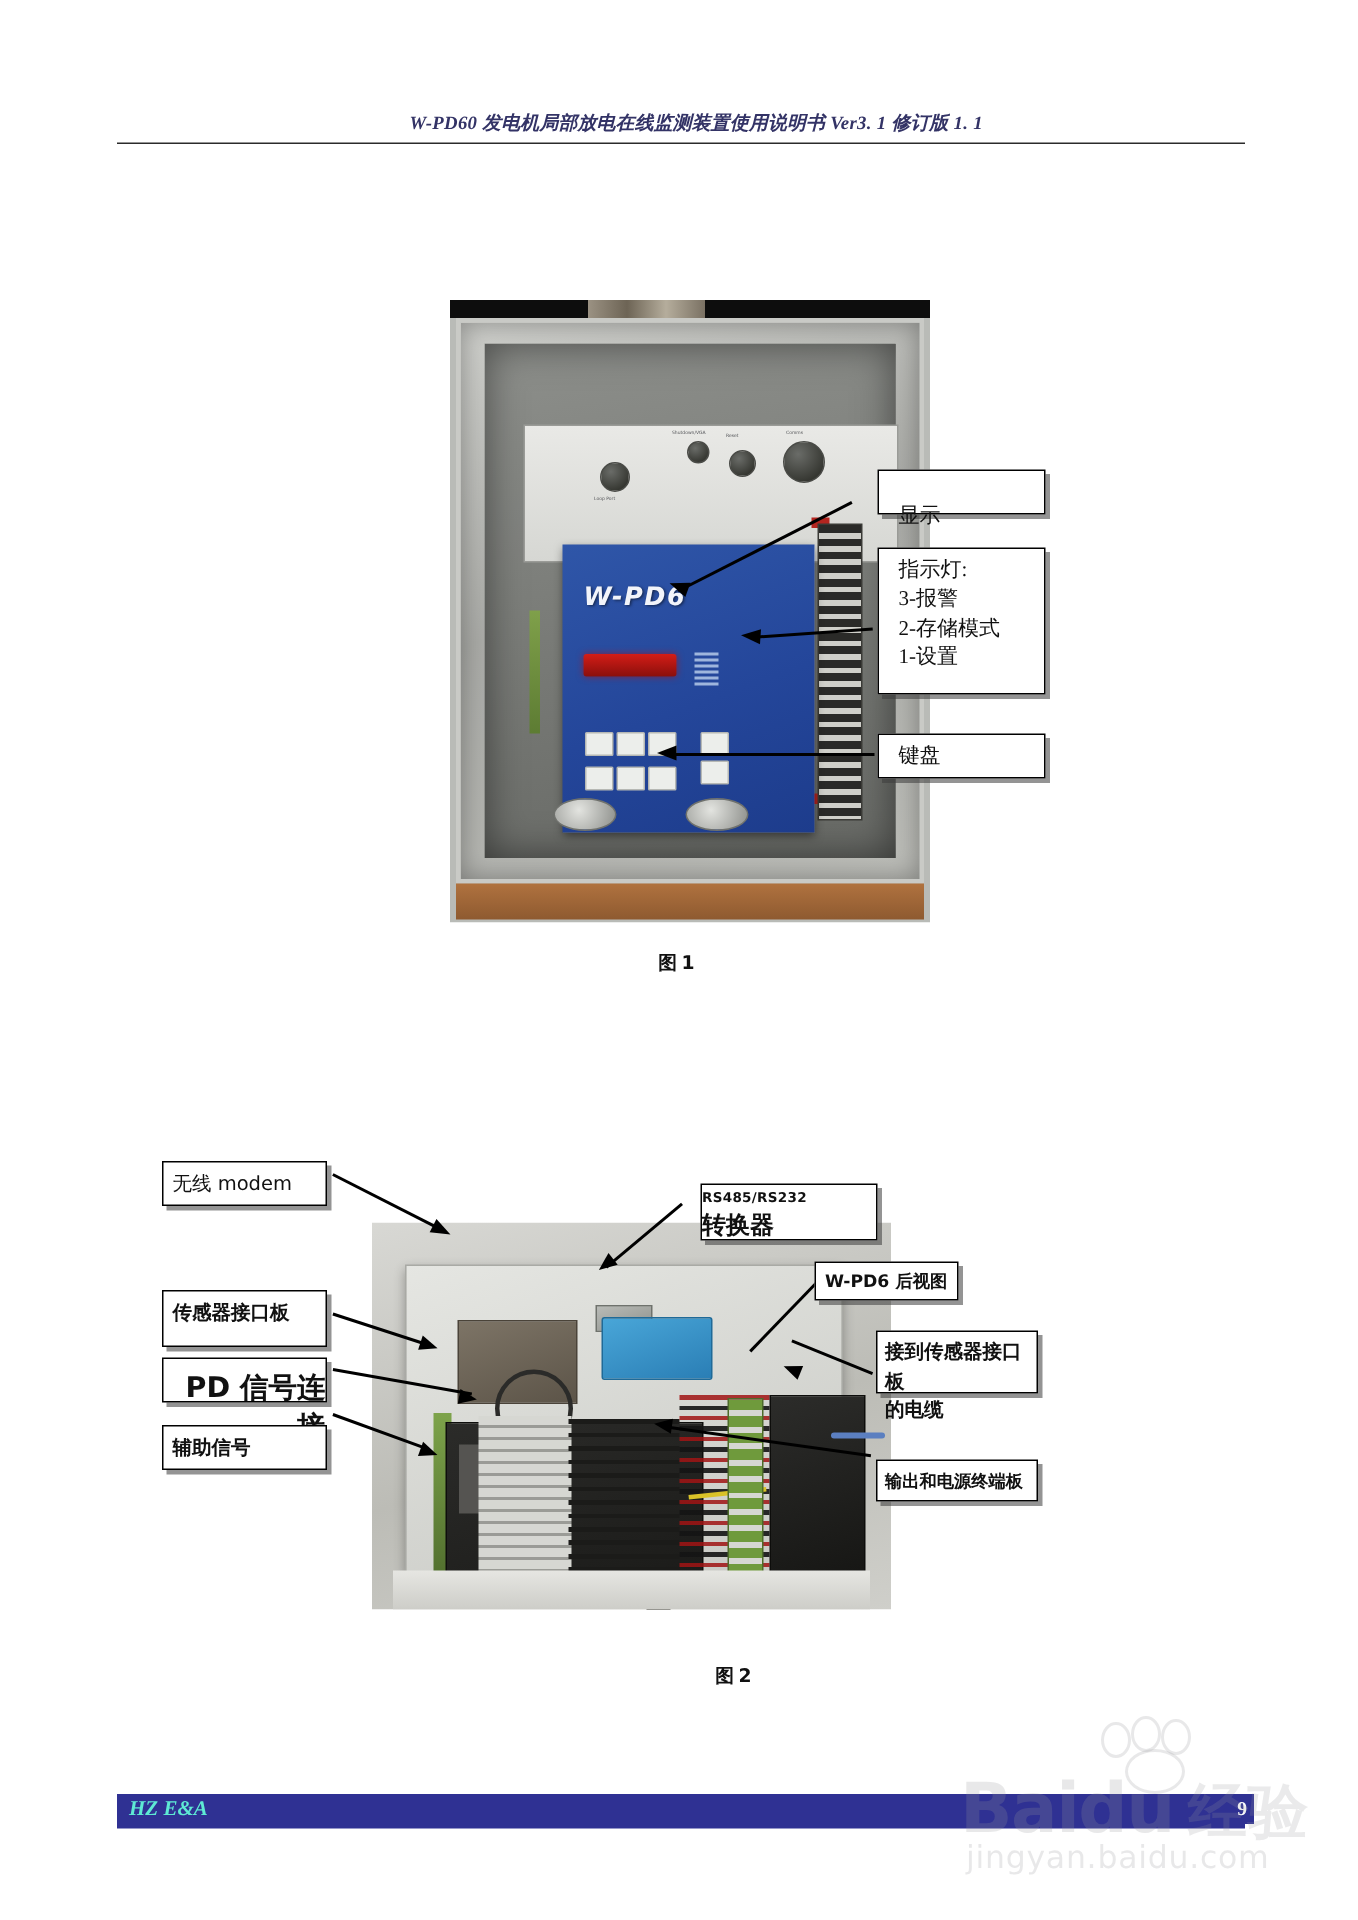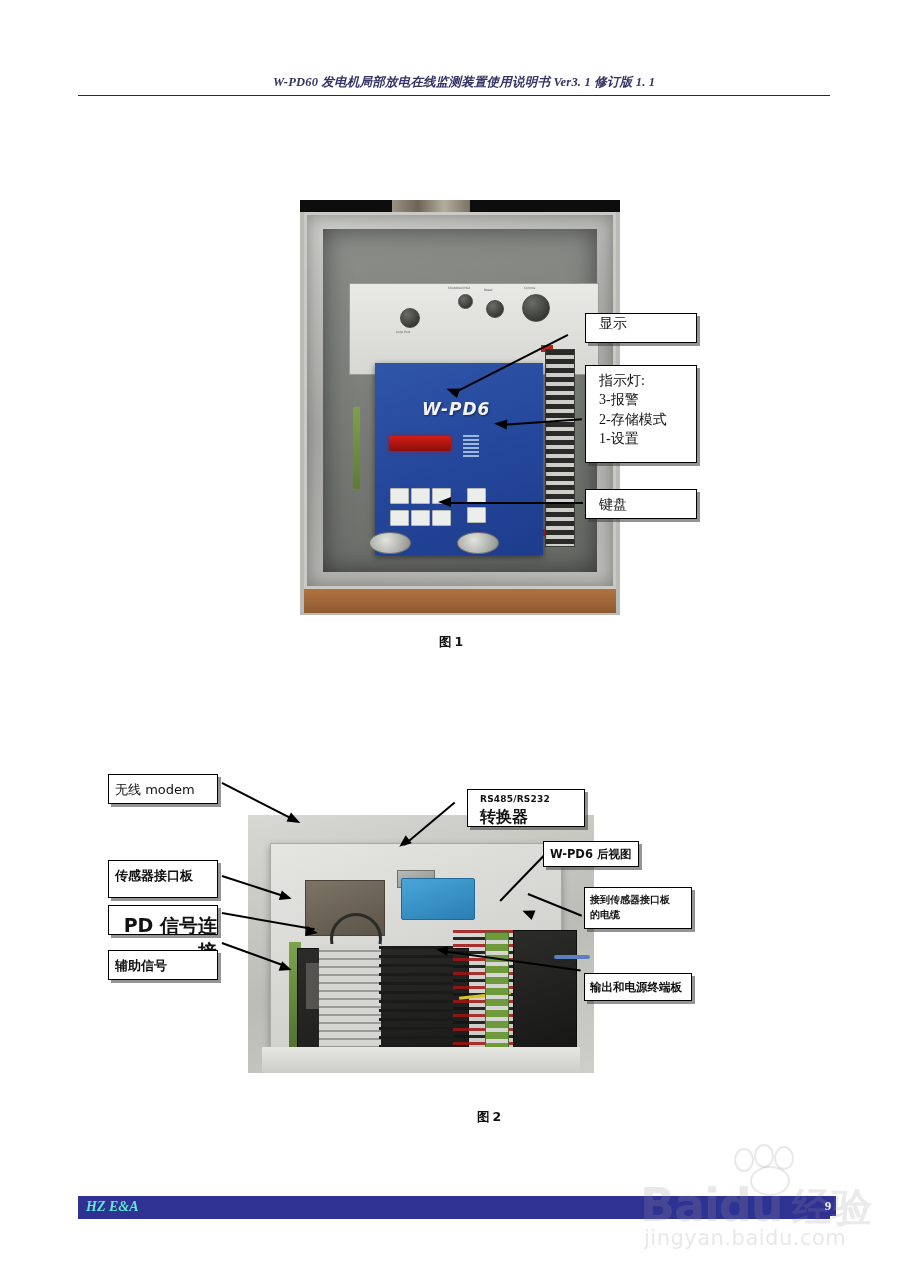--- a/index.html
+++ b/index.html
@@ -39,24 +39,24 @@
       background:linear-gradient(160deg,#cfd0cc,#a9aaa6 45%,#bdbeb9);
       border:3px solid #c9cac6;box-shadow:inset 0 0 18px rgba(0,0,0,.35);}
   .f1-inner{position:absolute;left:16px;top:14px;right:16px;bottom:14px;
       background:linear-gradient(170deg,#8d8f8b,#767874 60%,#676965);
       box-shadow:inset 0 0 26px rgba(0,0,0,.5);}
   .f1-plate{position:absolute;left:26px;top:54px;width:248px;height:90px;
       background:linear-gradient(180deg,#e9e9e6,#d6d7d3);border:1px solid #9a9b97;}
   .f1-panel{position:absolute;left:52px;top:134px;width:168px;height:192px;
       background:linear-gradient(160deg,#2f56a8,#24469a 55%,#1d3c8c);
       box-shadow:0 2px 6px rgba(0,0,0,.5);}
-  .f1-logo{position:absolute;left:14px;top:36px;
+  .f1-logo{position:absolute;left:14px;top:25px;
       font-family:"DejaVu Sans",sans-serif;font-style:italic;font-weight:bold;
       font-size:17px;color:#f2f4fa;letter-spacing:1px;
-      text-shadow:1px 1px 2px rgba(0,0,0,.5);margin-left:33px;}
+      text-shadow:1px 1px 2px rgba(0,0,0,.5);}
   .f1-display{position:absolute;left:14px;top:73px;width:62px;height:15px;
       background:linear-gradient(180deg,#d41d17,#8a0f0c);border-radius:2px;
       box-shadow:0 0 5px rgba(200,0,0,.6);}
   .f1-leds{position:absolute;left:88px;top:72px;width:22px;height:22px;}
   .f1-leds i{display:block;width:16px;height:1.6px;background:#9fb6dd;margin-bottom:2.4px;}
   .f1-keys{position:absolute;left:14px;top:124px;width:66px;}
   .f1-keys b{display:inline-block;width:17px;height:14px;margin:1px;
       background:#eceeeb;border:1px solid #b6b8b4;border-radius:1px;}
   .f1-keys2{position:absolute;left:92px;top:124px;}
   .f1-keys2 b{display:block;width:17px;height:14px;margin:1px 0 3px;
@@ -224,21 +224,21 @@
 
   <div class="lead" style="left:452px;top:393px;width:130px;transform:rotate(-27deg);"></div>
   <div class="arrow" style="left:446px;top:386px;border-left:13px solid #000;border-top:5px solid transparent;border-bottom:5px solid transparent;transform:rotate(200deg);"></div>
 
   <div class="lead" style="left:500px;top:424px;width:82px;transform:rotate(-4deg);"></div>
   <div class="arrow" style="left:494px;top:419px;border-left:13px solid #000;border-top:5px solid transparent;border-bottom:5px solid transparent;transform:rotate(184deg);"></div>
 
   <div class="lead" style="left:445px;top:502px;width:138px;transform:rotate(0deg);"></div>
   <div class="arrow" style="left:438px;top:497px;border-left:13px solid #000;border-top:5px solid transparent;border-bottom:5px solid transparent;transform:rotate(180deg);"></div>
 
-  <div class="callout serif shadow" style="left:585px;top:313px;width:112px;height:30px;padding:0 0 0 13px;font-size:14px;">
+  <div class="callout serif shadow" style="left:585px;top:313px;width:112px;height:30px;padding:21px 0 0 13px;font-size:14px;">
     <span>显示</span>
   </div>
 
   <div class="callout serif shadow" style="left:585px;top:365px;width:112px;height:98px;padding:5px 0 0 13px;font-size:14px;">
     <div>指示灯:</div>
     <div>3-报警</div>
     <div>2-存储模式</div>
     <div>1-设置</div>
   </div>
 
@@ -308,30 +308,30 @@
   </div>
 
   <div class="callout shadow" style="left:108px;top:905px;width:110px;height:30px;padding:6px 0 0 6px;font-size:19px;font-weight:bold;text-align:right;">
     <span>PD 信号连接</span>
   </div>
 
   <div class="callout shadow" style="left:108px;top:950px;width:110px;height:30px;padding:6px 0 0 6px;font-size:13px;font-weight:bold;">
     <span>辅助信号</span>
   </div>
 
-  <div class="callout shadow" style="left:467px;top:789px;width:118px;height:38px;padding:3px 0 0 12px;">
+  <div class="callout shadow" style="left:467px;top:789px;width:118px;height:38px;padding:3px 0 0 0;">
     <div style="font-size:9px;font-weight:bold;letter-spacing:.2px;">RS485/RS232</div>
     <div style="font-size:16px;font-weight:bold;margin-top:1px;">转换器</div>
   </div>
 
   <div class="callout shadow" style="left:543px;top:841px;width:96px;height:26px;padding:5px 0 0 6px;font-size:11.5px;font-weight:bold;">
     <span>W-PD6 后视图</span>
   </div>
 
-  <div class="callout shadow" style="left:584px;top:887px;width:108px;height:42px;padding:4px 0 0 5px;font-size:10px;font-weight:bold;line-height:1.5;">
+  <div class="callout shadow" style="left:584px;top:887px;width:108px;height:42px;padding:4px 0 0 5px;font-size:13px;font-weight:bold;line-height:1.5;">
     <div>接到传感器接口板</div>
     <div>的电缆</div>
   </div>
 
   <div class="callout shadow" style="left:584px;top:973px;width:108px;height:28px;padding:6px 0 0 5px;font-size:11.5px;font-weight:bold;">
     <span>输出和电源终端板</span>
   </div>
 
   <div class="caption" style="top:1109px;padding-left:38px;">
     <span>图</span><span>2</span>

